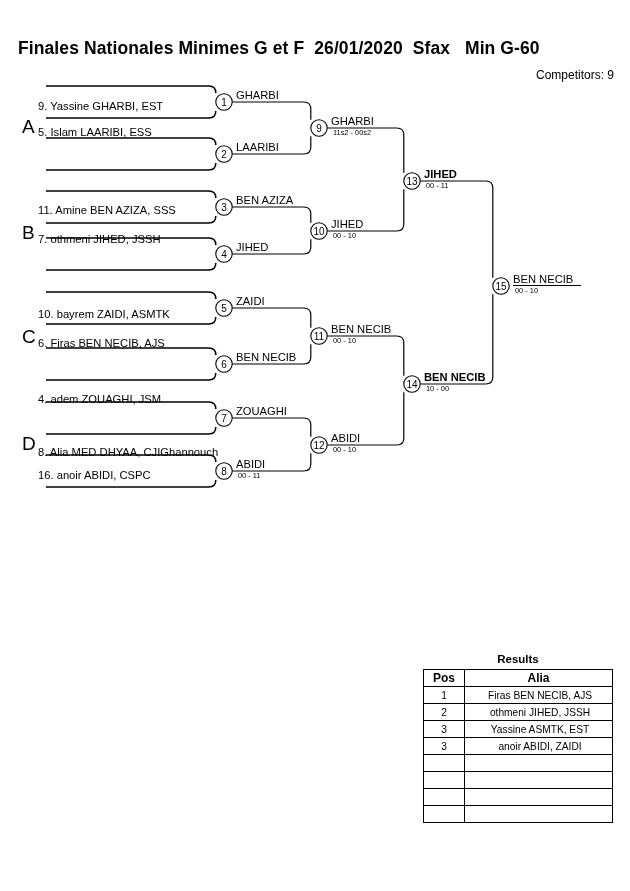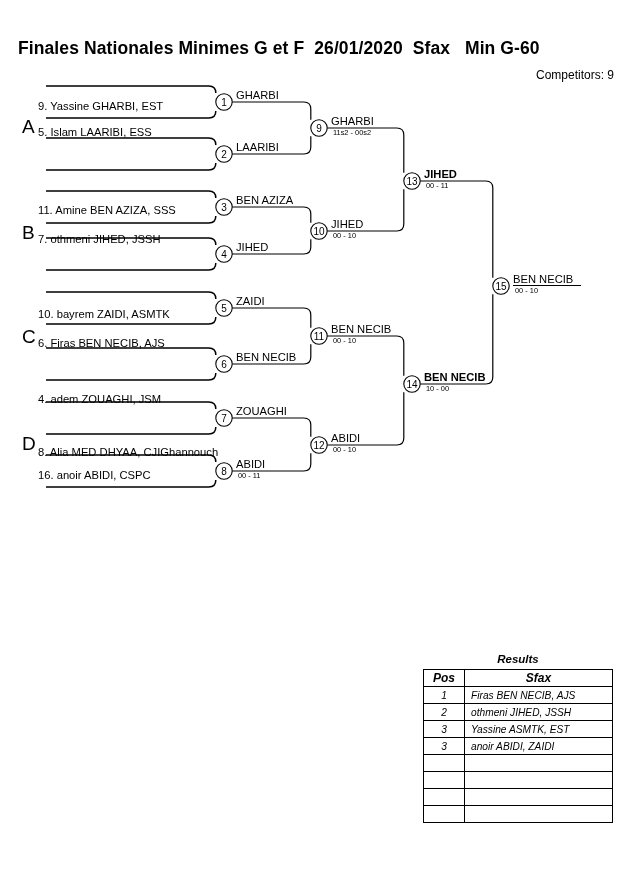--- a/index.html
+++ b/index.html
@@ -95,21 +95,20 @@
     font-size: 19px;
     fill: #000000;
   }
 
   
   #results-block {
     position: absolute;
     left: 415px;
     top: 653px;
     width: 190px;
-    font-style: italic;
   }
   #results-title {
     text-align: center;
     font-size: 11.5px;
     font-weight: bold;
     margin-bottom: 4px;
   }
   #results-table {
     border-collapse: collapse;
     width: 190px;
@@ -127,21 +126,21 @@
     font-weight: bold;
     text-align: center;
     font-size: 12px;
     margin-top: 24px;
   }
   #results-table td.pos {
     width: 34px;
     text-align: center;
   }
   #results-table td.name {
-    text-align: left;
+    text-align: center;
     padding-left: 6px;
   }
 </style>
 </head>
 <body>
 
 <div id="sheet">
 
   <div id="header-title">Finales Nationales Minimes G et F  26/01/2020  Sfax   Min G-60</div>
 
@@ -250,21 +249,21 @@
         <text x="507" y="292.5" class="bk-score">00 - 10</text>
       </g>
   </svg>
 
   <div id="results-block">
     <div id="results-title">Results</div>
     <table id="results-table">
       <thead>
         <tr>
           <th class="pos">Pos</th>
-          <th class="name">Sfax</th>
+          <th class="name">Alia</th>
         </tr>
       </thead>
       <tbody id="results-body">
           <tr>
             <td class="pos">1</td>
             <td class="name">Firas BEN NECIB, AJS</td>
           </tr>
           <tr>
             <td class="pos">2</td>
             <td class="name">othmeni JIHED, JSSH</td>

